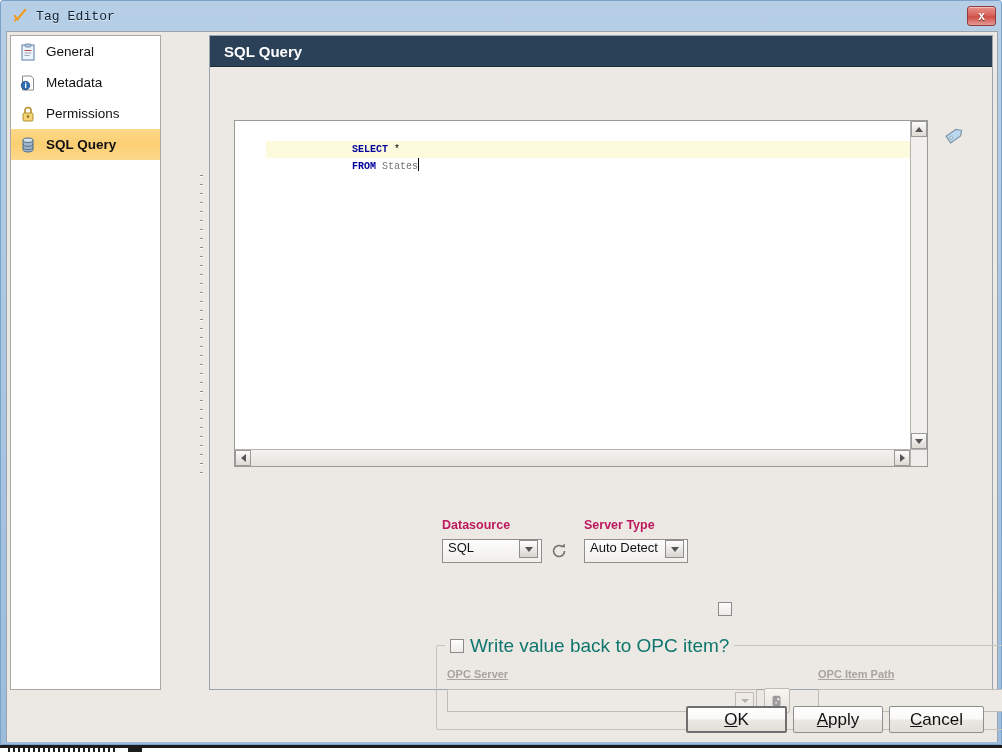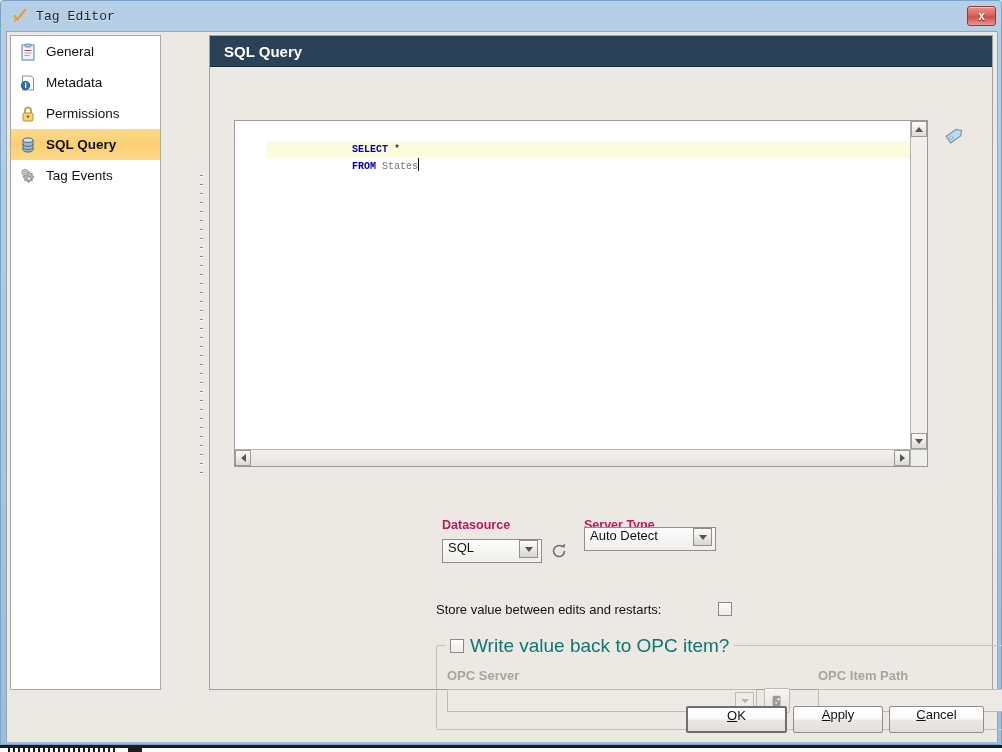--- a/index.html
+++ b/index.html
@@ -312,21 +312,21 @@
     width: 19px;
     height: 18px;
     margin-right: 3px;
     box-sizing: border-box;
     border: 1px solid #8e8e8e;
     background: linear-gradient(to bottom,#fdfdfd,#d9d5d0);
     display: flex; align-items: center; justify-content: center;
     flex: 0 0 auto;
   }
   #ds-combo { left: 232px; top: 472px; width: 100px; }
-  #qt-combo { left: 374px; top: 460px; width: 132px; }
+  #qt-combo { left: 374px; top: 472px; width: 104px; }
 
   #ds-refresh {
     position: absolute;
     left: 339px; top: 474px;
     width: 20px; height: 20px;
     cursor: pointer;
   }
 
   
   #store-label {
@@ -365,23 +365,24 @@
     padding: 0 5px;
     display: flex;
     align-items: center;
     gap: 6px;
   }
   #opc-legend .lbl {
     font-size: 19px;
     color: #0f766e;
   }
   .dim-label {
-    font-size: 13px;
+    font-size: 11px;
     font-weight: bold;
     color: #a9a49d;
+    text-decoration: underline;
   }
   #opcserver-label { position: absolute; left: 10px; top: 22px; }
   #opcitem-label { position: absolute; left: 381px; top: 22px; }
 
   .disabled-field {
     position: absolute;
     box-sizing: border-box;
     height: 23px;
     border: 1px solid #c0bcb5;
     background: #edeae5;
@@ -427,22 +428,22 @@
     height: 47px;
   }
   .dlg-btn {
     position: absolute;
     top: 10px;
     height: 27px;
     box-sizing: border-box;
     border: 1px solid #8e8e8e;
     border-radius: 2px;
     background: linear-gradient(to bottom,#fefefe 0%,#fbfaf9 45%,#eae7e2 55%,#e2ded8 100%);
-    display: flex; justify-content: center;
-    font-size: 13px;
+    display: flex; align-items: center; justify-content: center;
+    font-size: 17px;
     color: #111;
     cursor: pointer;
   }
   .dlg-btn.focused {
     border: 2px solid #6f6f6f;
   }
   #btn-ok { left: 679px; width: 101px; }
   #btn-apply { left: 786px; width: 90px; }
   #btn-cancel { left: 882px; width: 95px; }
   .mn { text-decoration: underline; }
@@ -540,35 +541,20 @@
           <svg viewBox="0 0 18 18" width="18" height="18" xmlns="http://www.w3.org/2000/svg">
             <path d="M4 4.2 v9.6 c0 1.2 2.2 2.2 5 2.2 s5-1 5-2.2 V4.2 z" fill="#9fb6cb" stroke="#4c6a86" stroke-width="1"></path>
             <ellipse cx="9" cy="4.2" rx="5" ry="2.2" fill="#d3e0ea" stroke="#4c6a86" stroke-width="1"></ellipse>
             <path d="M4 8.2 c0 1.2 2.2 2.2 5 2.2 s5-1 5-2.2" fill="none" stroke="#4c6a86" stroke-width="0.9"></path>
             <path d="M4 11.4 c0 1.2 2.2 2.2 5 2.2 s5-1 5-2.2" fill="none" stroke="#4c6a86" stroke-width="0.9"></path>
           </svg>
         </span>
         <span class="nav-label">SQL Query</span>
       </div>
 
-      <div class="nav-item">
-        <span class="nav-icon">
-          <svg viewBox="0 0 18 18" width="18" height="18" xmlns="http://www.w3.org/2000/svg">
-            <g fill="#b6b6b6" stroke="#7d7d7d" stroke-width="0.8">
-              <path d="M11.5 6.5 l1.1-.5 .9 1 -.6 1 .4 1 1.2.3 v1.4 l-1.2.3 -.4 1 .6 1 -.9 1 -1.1-.5 -1 .5 -.3 1.2 -1.4 0 -.3-1.2 -1-.5 -1.1.5 -.9-1 .6-1 -.4-1 -1.2-.3 v-1.4 l1.2-.3 .4-1 -.6-1 .9-1 1.1.5 1-.5 .3-1.2 1.4 0 z"></path>
-            </g>
-            <circle cx="10" cy="11.5" r="2" fill="#eeeeee" stroke="#7d7d7d" stroke-width="0.8"></circle>
-            <g fill="#c9c9c9" stroke="#8b8b8b" stroke-width="0.7">
-              <circle cx="6" cy="5.5" r="3.3"></circle>
-            </g>
-            <circle cx="6" cy="5.5" r="1.2" fill="#f0f0f0" stroke="#8b8b8b" stroke-width="0.7"></circle>
-          </svg>
-        </span>
-        <span class="nav-label">Tag Events</span>
-      </div>
     </div>
 
     <div id="splitter">
       <div class="grip"></div>
     </div>
 
     <div id="rightpanel">
 
       <div id="panel-header">
         <span id="panel-header-title">SQL Query</span>
@@ -631,21 +617,20 @@
         </div>
 
         <div id="qt-label" class="fieldlabel">Server Type</div>
         <div id="qt-combo" class="combo">
           <span class="cval">Auto Detect</span>
           <span class="cbtn">
             <span class="arrow down"></span>
           </span>
         </div>
 
-        <div id="store-label">Store value between edits and restarts:</div>
         <div id="store-check" class="checkbox"></div>
 
         <div id="opc-group">
           <div id="opc-legend">
             <span class="checkbox"></span>
             <span class="lbl">Write value back to OPC item?</span>
           </div>
 
           <div id="opcserver-label" class="dim-label">OPC Server</div>
           <div id="opcserver-combo" class="disabled-field">

